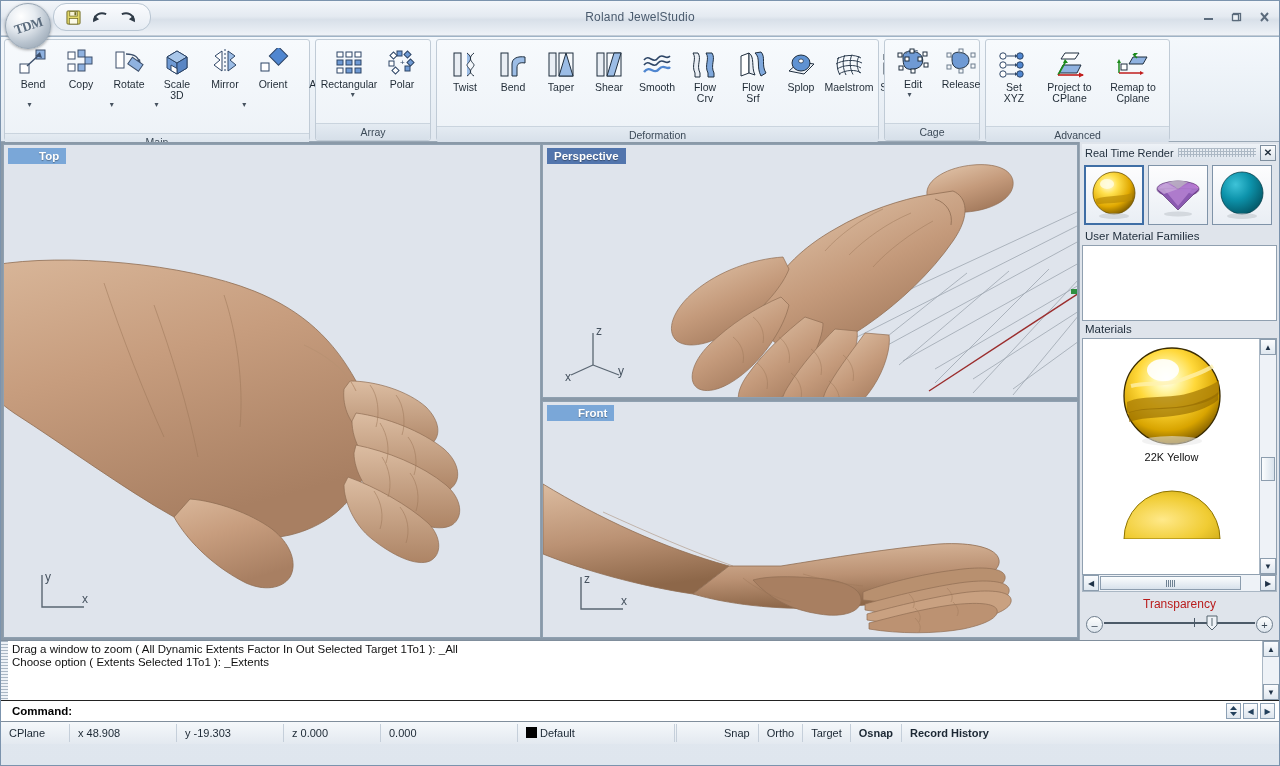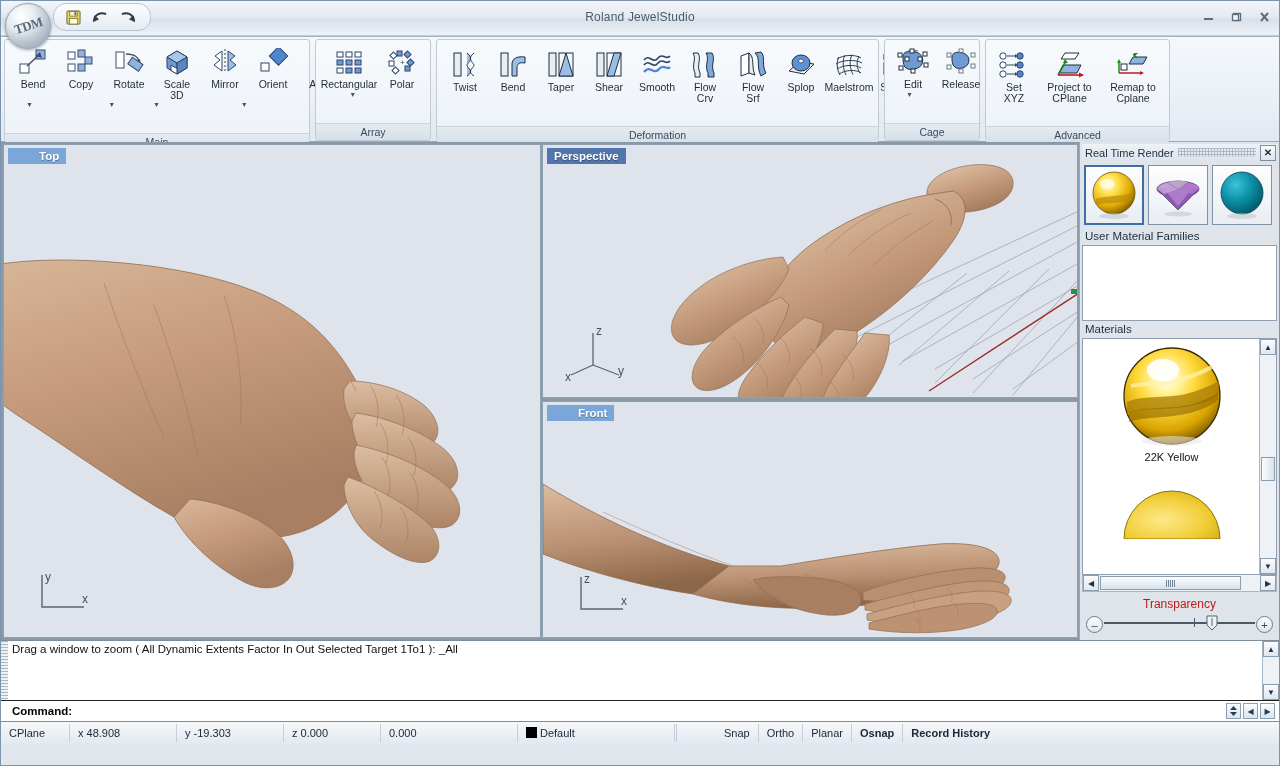--- a/index.html
+++ b/index.html
@@ -912,20 +912,21 @@
           </div>
         </div>
       </div>
     </div>
   </div>
 
   <div class="cmdarea">
     <div class="cmd-gutter"></div>
     <div class="cmd-lines">
       <div>Drag a window to zoom ( All  Dynamic  Extents  Factor  In  Out  Selected  Target  1To1 ): _All</div>
+      <div>Choose option ( Extents  Selected  1To1 ): _Extents</div>
     </div>
     <div class="cmd-sb">
       <div class="sb-btn" style="position:absolute;top:0;left:0">▲</div>
       <div class="sb-btn" style="position:absolute;bottom:0;left:0">▼</div>
     </div>
   </div>
 
   <div class="cmd-prompt">
     <div class="lbl">Command:</div>
     <input class="inp" style="border: none; outline: none; background: transparent; font-family: &quot;Liberation Sans&quot;, sans-serif; font-size: 11.5px; padding-left: 4px;" value="">
@@ -946,18 +947,18 @@
     <div class="scell" style="width:90px">x 48.908</div>
     <div class="scell" style="width:90px">y -19.303</div>
     <div class="scell" style="width:80px">z 0.000</div>
     <div class="scell" style="width:120px">0.000</div>
     <div class="scell" style="width:140px">
       <span class="swatch"></span><span>Default</span>
     </div>
     <div class="scell" style="width:1px;padding:0"></div>
     <div class="scell" style="margin-left:39px">Snap</div>
     <div class="scell">Ortho</div>
-    <div class="scell">Planar</div>
+    <div class="scell">Target</div>
     <div class="scell bold">Osnap</div>
     <div class="scell bold plain">Record History</div>
   </div>
 
 </div>
 
 </body></html>

